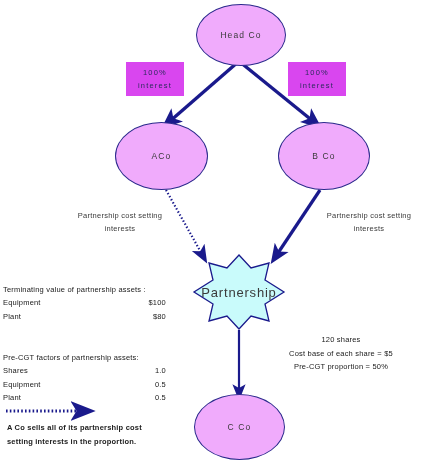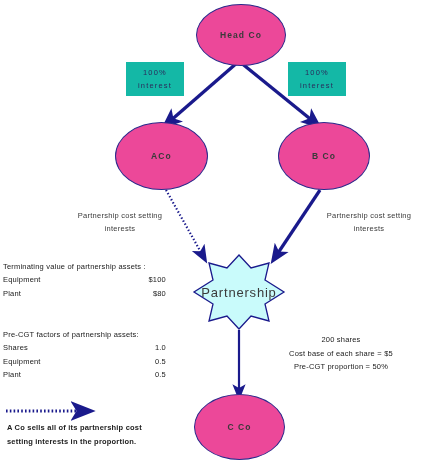--- a/index.html
+++ b/index.html
@@ -19,38 +19,37 @@
   }
   #edge-layer {
     position: absolute;
     left: 0;
     top: 0;
     width: 426px;
     height: 462px;
   }
   .node-ellipse {
     position: absolute;
-    background: #ec4899;
+    background: #f0abfc;
     border: 1px solid #2a2a8c;
     border-radius: 50%;
     display: flex;
     align-items: center;
     justify-content: center;
     box-sizing: border-box;
-    font-weight: bold;
   }
   .node-label {
     font-size: 8.5px;
     color: #3a3a3a;
     letter-spacing: 1.1px;
     white-space: nowrap;
   }
   .callout {
     position: absolute;
-    background: #14b8a6;
+    background: #d946ef;
     display: flex;
     flex-direction: column;
     align-items: center;
     justify-content: center;
     box-sizing: border-box;
   }
   .callout-line {
     font-size: 7.5px;
     color: #2b2b5c;
     letter-spacing: 1.2px;
@@ -86,20 +85,21 @@
   .info-block {
     position: absolute;
     font-size: 7.5px;
     color: #202020;
     letter-spacing: 0.2px;
   }
   .info-title {
     white-space: nowrap;
     margin-bottom: 2px;
     letter-spacing: 0.2px;
+    margin-top: 23px;
   }
   .info-row {
     display: flex;
     justify-content: space-between;
     width: 163px;
     line-height: 13.5px;
     white-space: nowrap;
   }
   .info-row .k { text-align: left; }
   .info-row .v { text-align: right; }
@@ -214,21 +214,21 @@
       <span class="k">Equipment</span>
       <span class="v">0.5</span>
     </div>
     <div class="info-row">
       <span class="k">Plant</span>
       <span class="v">0.5</span>
     </div>
   </div>
 
   <div class="right-note" style="left:256px; top:333px; width:170px;">
-    <div>200 shares</div>
+    <div>120 shares</div>
     <div>Cost base of each share  = $5</div>
     <div>Pre-CGT proportion = 50%</div>
   </div>
 
   <div class="legend-text" style="left:7px; top:421px; width:200px;">
     <div>A Co sells all of its partnership cost</div>
     <div>setting interests in the proportion.</div>
   </div>
 
   <div class="node-ellipse" style="left:194px; top:394px; width:91px; height:66px;">

